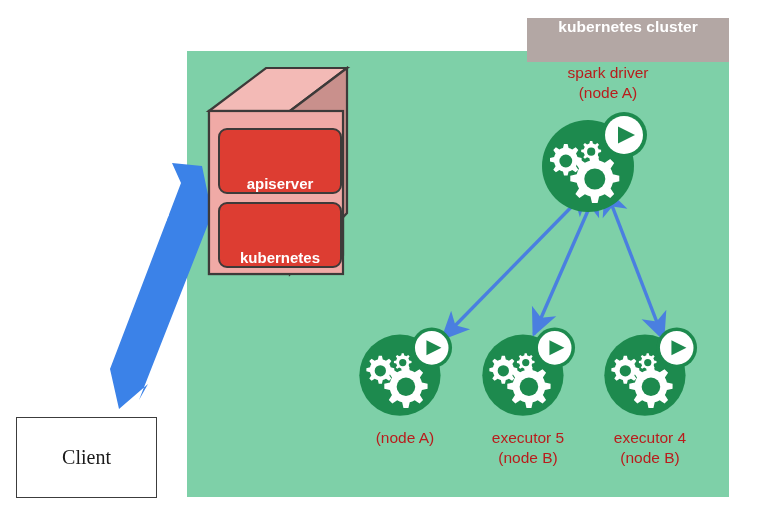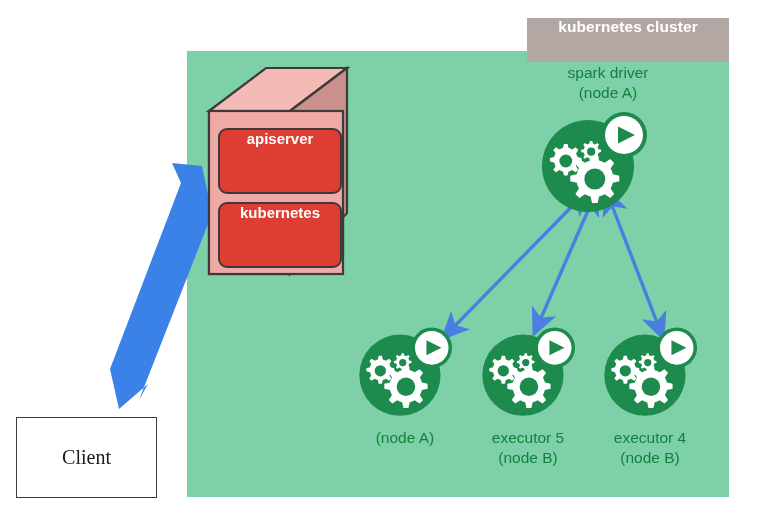--- a/index.html
+++ b/index.html
@@ -93,36 +93,36 @@
     flex-direction: column;
     justify-content: space-between;
   }
   .cube-box {
     height: 66px;
     background: #dd3d32;
     border: 2.2px solid #3d3a39;
     border-radius: 9px;
     box-sizing: border-box;
     display: flex;
-    align-items: flex-start;
+    align-items: flex-end;
     justify-content: center;
   }
   .cube-box-label {
     color: #ffffff;
     font-size: 15px;
     font-weight: bold;
     font-family: "Liberation Sans", sans-serif;
   }
 
   
   .node-label {
     position: absolute;
     text-align: center;
     font-size: 15.5px;
-    color: #15803d;
+    color: #b91c1c;
     line-height: 1.28;
     font-family: "Liberation Sans", sans-serif;
     white-space: nowrap;
   }
 
   .driver-label {
     left: 508px;
     top: 63px;
     width: 200px;
   }

